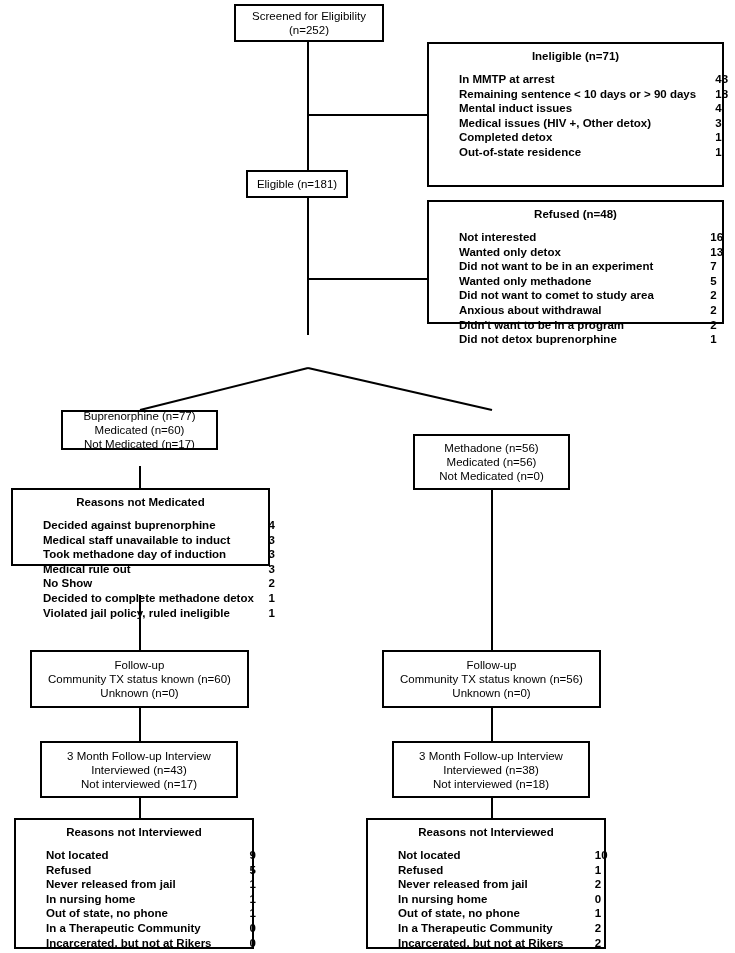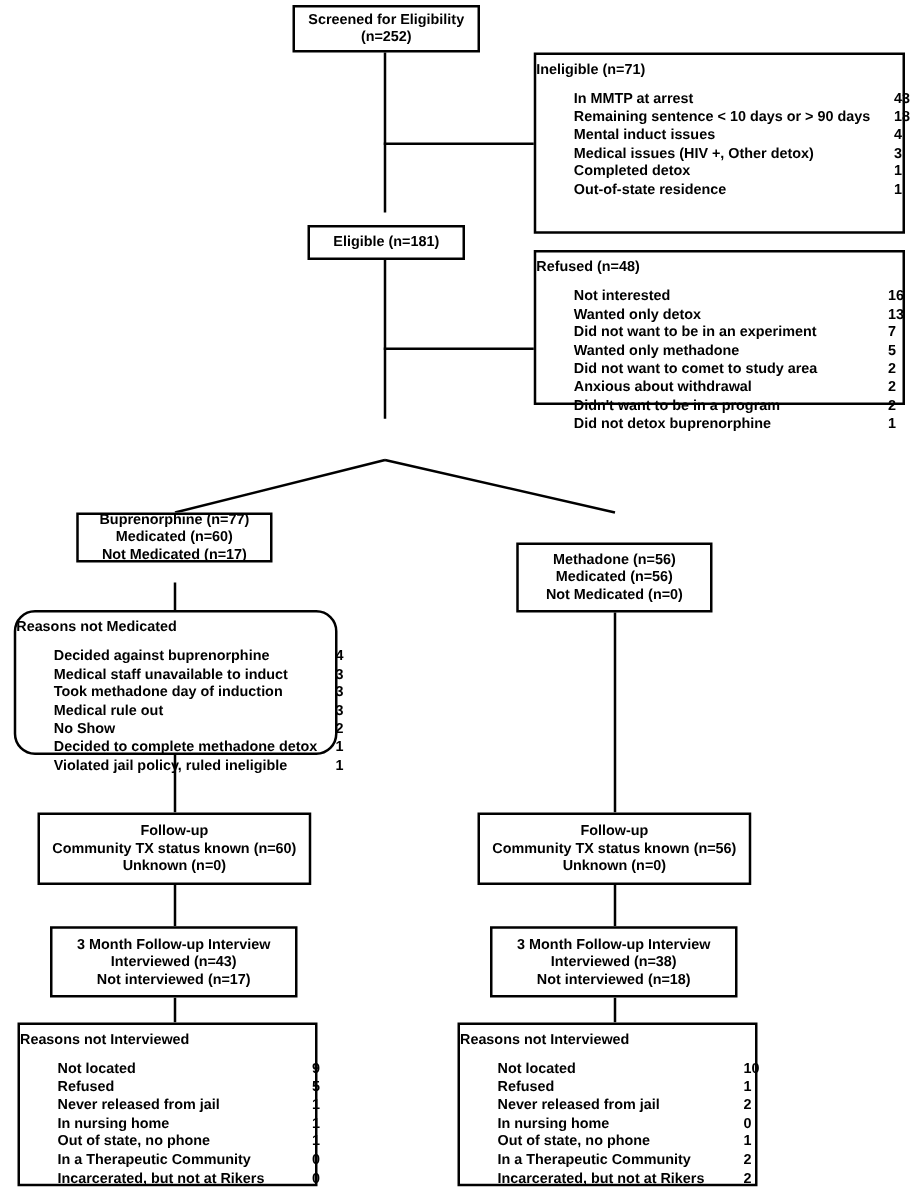--- a/index.html
+++ b/index.html
@@ -24,29 +24,30 @@
     border: 2px solid #000000;
     background: #ffffff;
     z-index: 5;
   }
   .ctr {
     display: flex;
     flex-direction: column;
     align-items: center;
     justify-content: center;
     text-align: center;
-    font-weight: bold;
+    font-weight: normal;
     font-size: 11.5px;
     line-height: 14px;
   }
   .ctr .line { white-space: nowrap; }
   .listbox {
     padding: 0;
   }
   .listbox .hdr {
+    text-align: center;
     font-weight: bold;
     font-size: 11.5px;
     line-height: 14px;
     margin-top: 5px;
     margin-bottom: 9px;
   }
   .listbox table {
     border-collapse: collapse;
     width: 100%;
     font-weight: bold;
@@ -129,21 +130,21 @@
             <td class="val">1</td>
           </tr>
           <tr>
             <td class="lbl">Out-of-state residence</td>
             <td class="val">1</td>
           </tr>
         </tbody>
     </table>
   </div>
 
-  <div class="box ctr" style="left:246px; top:180px; width:126px; height:28px;text-align:center;">
+  <div class="box ctr" style="left:246px; top:170px; width:102px; height:28px;text-align:center;">
     <span class="line">Eligible (n=181)</span>
   </div>
 
   <div class="box listbox" style="left:427px; top:200px; width:297px; height:124px;">
     <div class="hdr">Refused (n=48)</div>
     <table>
       <tbody>
           <tr>
             <td class="lbl">Not interested</td>
             <td class="val">16</td>
@@ -186,21 +187,21 @@
     <span class="line">Medicated (n=60)</span>
     <span class="line">Not Medicated (n=17)</span>
   </div>
 
   <div class="box ctr" style="left:413px; top:434px; width:157px; height:56px;">
     <span class="line">Methadone (n=56)</span>
     <span class="line">Medicated (n=56)</span>
     <span class="line">Not Medicated (n=0)</span>
   </div>
 
-  <div class="box listbox" style="left:11px; top:488px; width:259px; height:116px;border-radius:17px;">
+  <div class="box listbox" style="left:11px; top:488px; width:259px; height:78px;">
     <div class="hdr">Reasons not Medicated</div>
     <table>
       <tbody>
           <tr>
             <td class="lbl">Decided against buprenorphine</td>
             <td class="val">4</td>
           </tr>
           <tr>
             <td class="lbl">Medical staff unavailable to induct</td>
             <td class="val">3</td>

